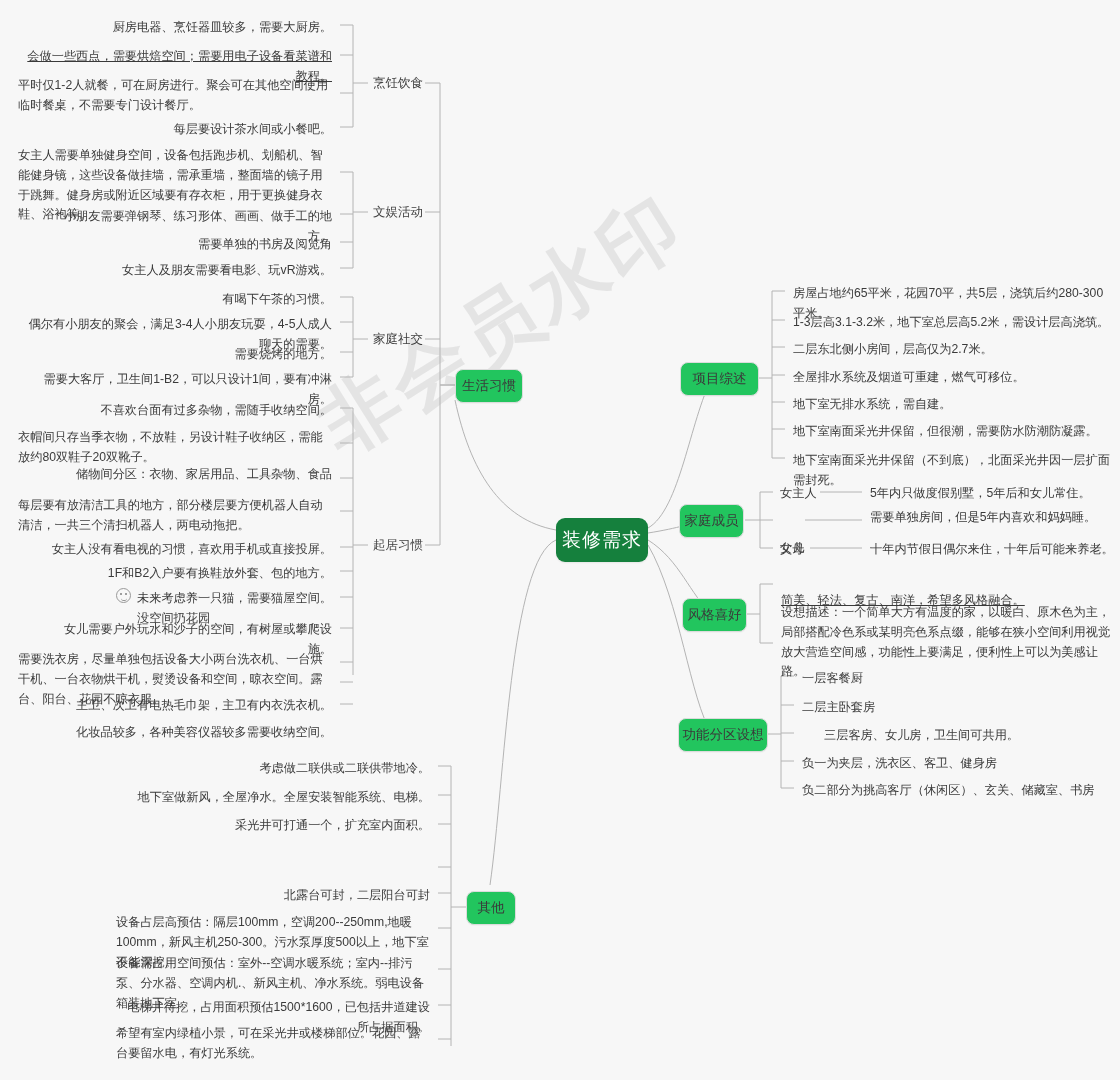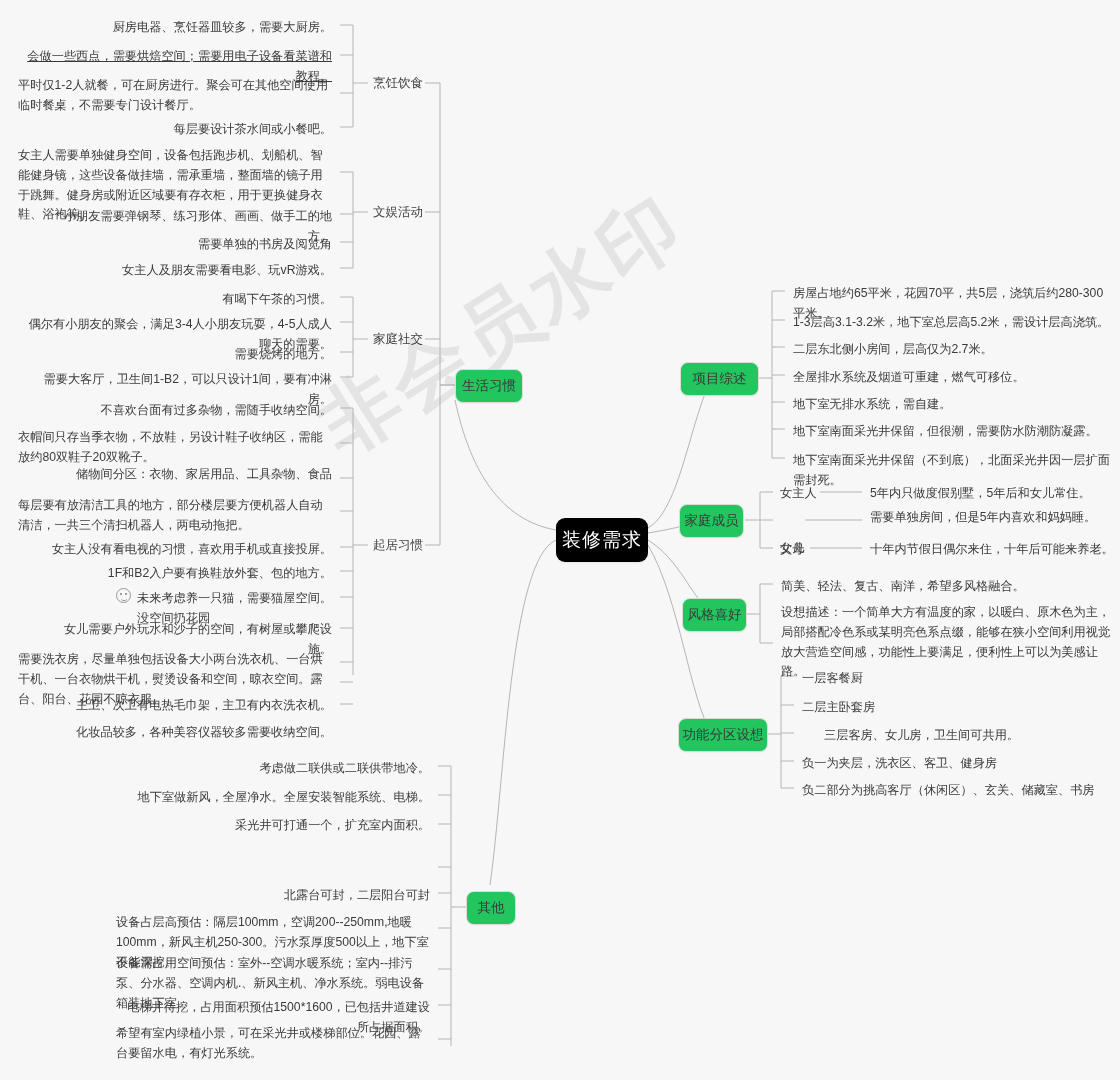--- a/index.html
+++ b/index.html
@@ -23,21 +23,21 @@
     transform:rotate(-32deg);
     transform-origin:left top;
     white-space:nowrap;
     user-select:none;
     font-family:"DejaVu Sans",sans-serif;
   }
 
   
   .root-node{
     position:absolute;
-    background:#000000;
+    background:#15803d;
     color:#ffffff;
     border-radius:9px;
     font-size:19px;
     letter-spacing:1px;
     display:flex;align-items:center;justify-content:center;
     box-shadow:0 1px 2px rgba(0,0,0,.07);
   }
   .branch-node{
     position:absolute;
     background:#22c55e;
@@ -284,21 +284,21 @@
 
   <div class="pair-key" style="left:780px;top:485px;">女主人</div>
   <div class="pair-val" style="left:870px;top:485px;">5年内只做度假别墅，5年后和女儿常住。</div>
 
   <div class="pair-key" style="left:780px;top:513px;margin-top:27px;">女儿</div>
   <div class="pair-val" style="left:870px;top:509px;text-align:right;">需要单独房间，但是5年内喜欢和妈妈睡。</div>
 
   <div class="pair-key" style="left:780px;top:541px;font-family:Liberation Mono, monospace;">父母</div>
   <div class="pair-val" style="left:870px;top:541px;">十年内节假日偶尔来住，十年后可能来养老。</div>
 
-  <div class="leaf left-al" style="left:781px;top:577px;width:330px;">简美、轻法、复古、南洋，希望多风格融合。</div>
+  <div class="leaf left-al" style="left:781px;top:591px;width:330px;text-decoration:underline;">简美、轻法、复古、南洋，希望多风格融合。</div>
   <div class="leaf left-al" style="left:781px;top:603px;width:334px;">设想描述：一个简单大方有温度的家，以暖白、原木色为主，局部搭配冷色系或某明亮色系点缀，能够在狭小空间利用视觉放大营造空间感，功能性上要满足，便利性上可以为美感让路。</div>
 
   <div class="leaf left-al" style="left:802px;top:669px;width:300px;">一层客餐厨</div>
   <div class="leaf left-al" style="left:802px;top:698px;width:300px;">二层主卧套房</div>
   <div class="leaf left-al" style="left:824px;top:726px;width:300px;">三层客房、女儿房，卫生间可共用。</div>
   <div class="leaf left-al" style="left:802px;top:754px;width:300px;">负一为夹层，洗衣区、客卫、健身房</div>
   <div class="leaf left-al" style="left:802px;top:781px;width:310px;">负二部分为挑高客厅（休闲区）、玄关、储藏室、书房</div>
 
 </div>
 

